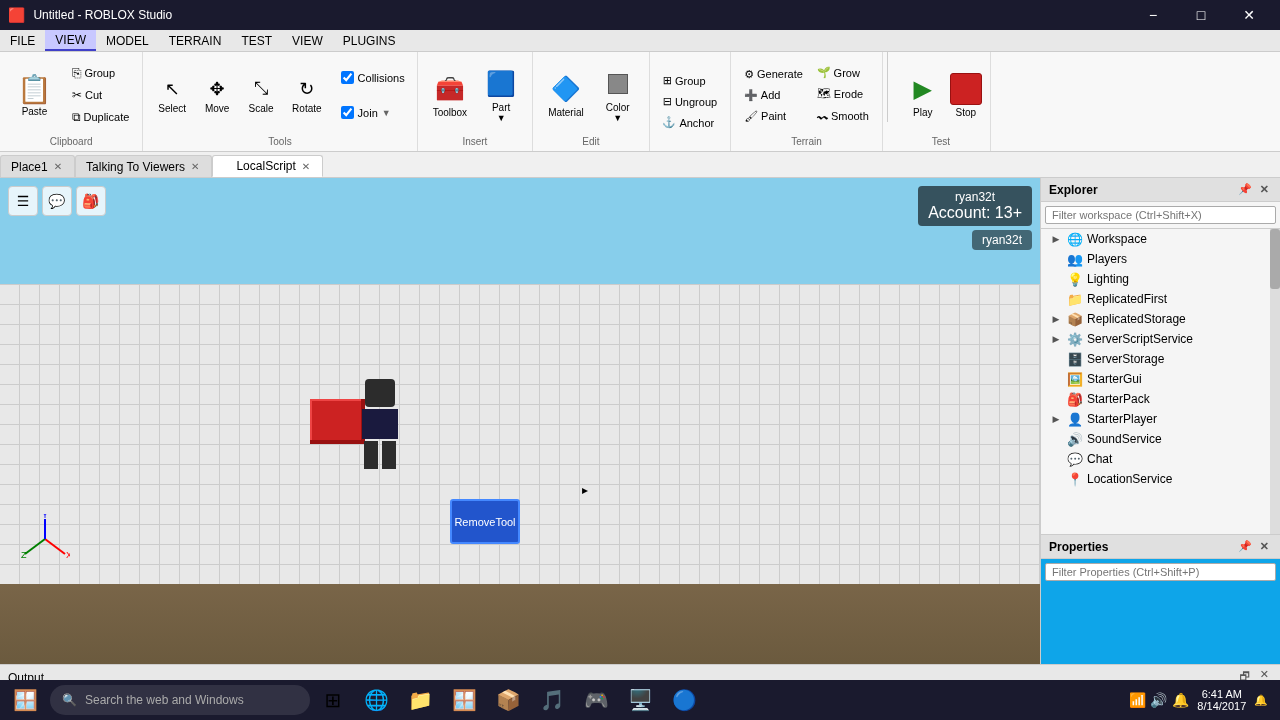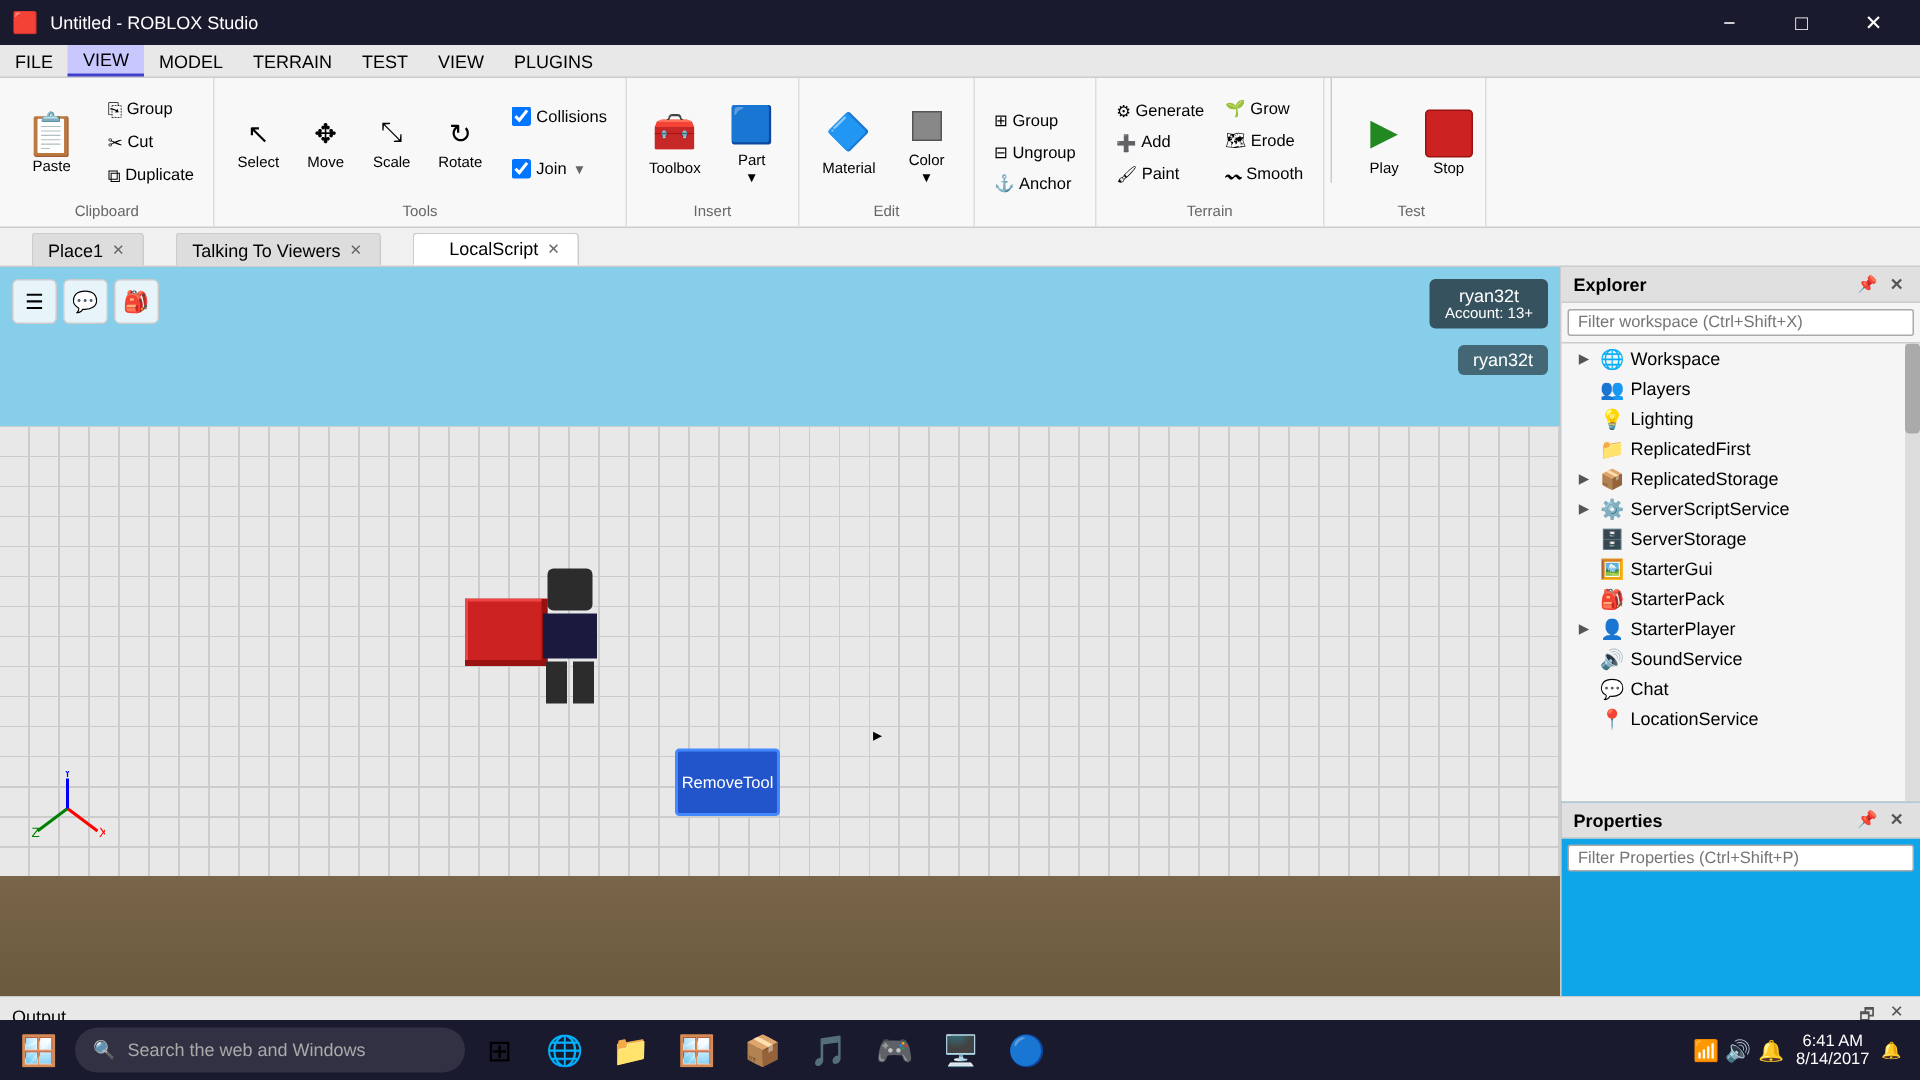--- a/index.html
+++ b/index.html
@@ -141,21 +141,20 @@
     .tab {
       height: 22px;
       padding: 0 10px;
       display: flex; align-items: center; gap: 4px;
       background: #ddd;
       border: 1px solid #ccc;
       border-bottom: none;
       cursor: pointer;
       font-size: 12px;
       border-radius: 3px 3px 0 0;
-      margin-left: 21px;
     }
     .tab.active {
       background: white;
       border-bottom: 1px solid white;
       z-index: 1;
       padding-left: 23px;
     }
     .tab-close {
       font-size: 10px;
       color: #666;
@@ -739,21 +738,21 @@
 
   <div id="viewport">
     <div id="viewport-toolbar">
       <div class="vp-btn">☰</div>
       <div class="vp-btn">💬</div>
       <div class="vp-btn">🎒</div>
     </div>
 
     <div id="user-badge">
       <div>ryan32t</div>
-      <div style="font-size:10px;">Account: 13+</div>
+      <div style="font-size:16px;">Account: 13+</div>
     </div>
     <div id="user-badge-name">ryan32t</div>
 
     <div id="scene-terrain"></div>
     <div id="scene-ground"></div>
 
     <div id="red-brick"></div>
 
     <div id="character">
       <div class="char-head"></div>

